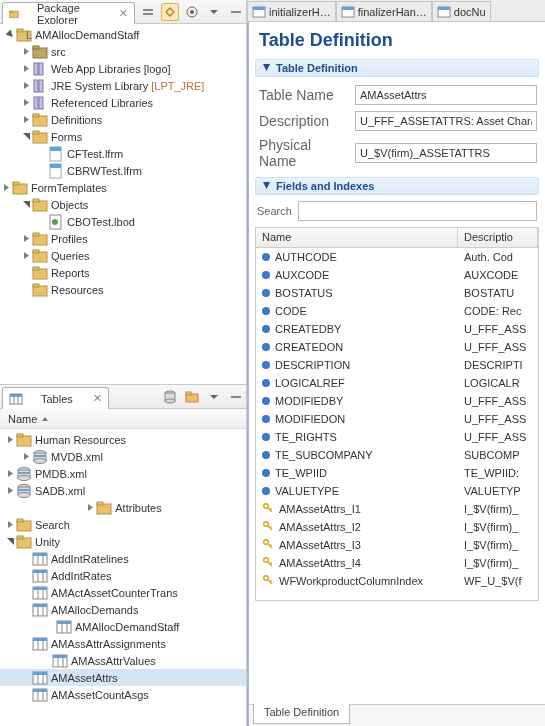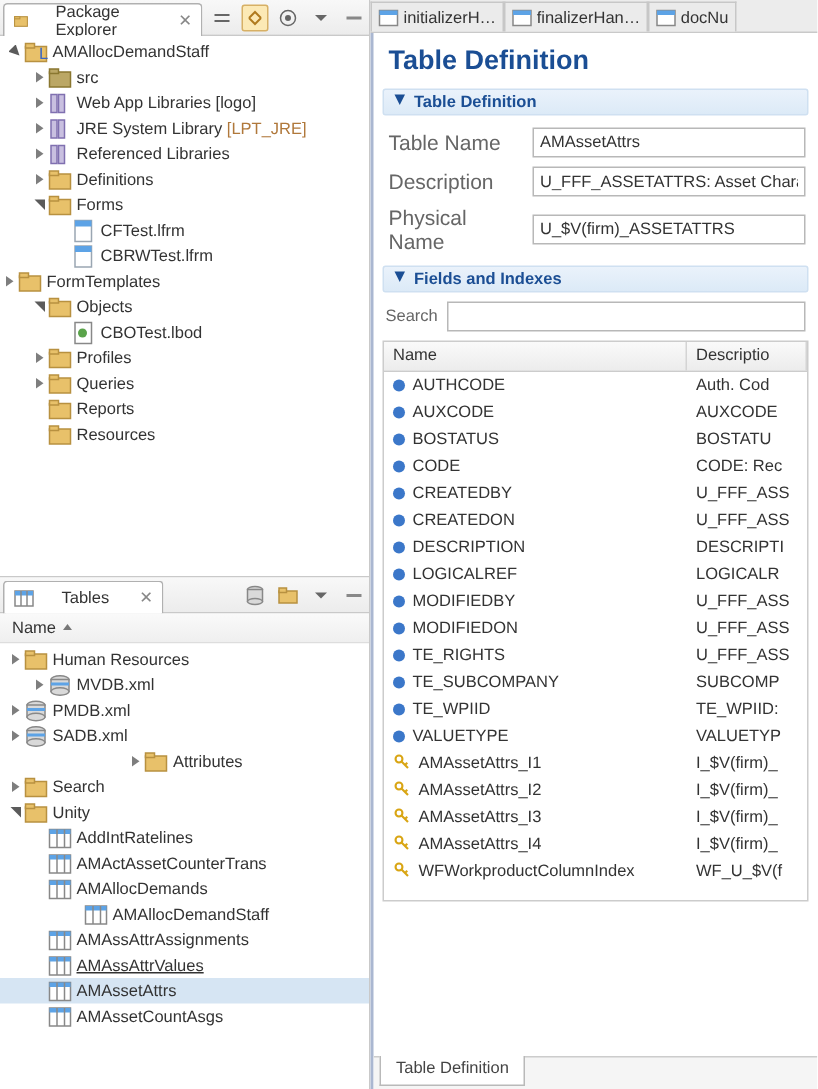--- a/index.html
+++ b/index.html
@@ -496,56 +496,67 @@
         </div>
       <div class="tree-row" style="padding-left:32px;">
           <span class="node-icon">
             <svg viewBox="0 0 16 16">
               <rect x="1" y="2" width="14" height="12" class="table-icon"></rect>
               <rect x="1" y="2" width="14" height="3" class="table-hdr"></rect>
               <line x1="6" y1="2" x2="6" y2="14" stroke="#888"></line>
               <line x1="11" y1="2" x2="11" y2="14" stroke="#888"></line>
             </svg>
           </span>
-          <span class="node-label">AMActAssetCounterTrans</span>
+          <span class="node-label">AddIntRates</span>
         </div>
       <div class="tree-row" style="padding-left:32px;">
           <span class="node-icon">
             <svg viewBox="0 0 16 16">
               <rect x="1" y="2" width="14" height="12" class="table-icon"></rect>
               <rect x="1" y="2" width="14" height="3" class="table-hdr"></rect>
               <line x1="6" y1="2" x2="6" y2="14" stroke="#888"></line>
               <line x1="11" y1="2" x2="11" y2="14" stroke="#888"></line>
             </svg>
           </span>
-          <span class="node-label">AMAllocDemands</span>
-        </div>
-      <div class="tree-row" style="padding-left:32px;margin-left:24px;">
+          <span class="node-label">AMActAssetCounterTrans</span>
+        </div>
+      <div class="tree-row" style="padding-left:32px;">
           <span class="node-icon">
             <svg viewBox="0 0 16 16">
               <rect x="1" y="2" width="14" height="12" class="table-icon"></rect>
               <rect x="1" y="2" width="14" height="3" class="table-hdr"></rect>
               <line x1="6" y1="2" x2="6" y2="14" stroke="#888"></line>
               <line x1="11" y1="2" x2="11" y2="14" stroke="#888"></line>
             </svg>
           </span>
-          <span class="node-label">AMAllocDemandStaff</span>
-        </div>
-      <div class="tree-row" style="padding-left:32px;">
+          <span class="node-label">AMAllocDemands</span>
+        </div>
+      <div class="tree-row" style="padding-left:32px;margin-left:24px;">
           <span class="node-icon">
             <svg viewBox="0 0 16 16">
               <rect x="1" y="2" width="14" height="12" class="table-icon"></rect>
               <rect x="1" y="2" width="14" height="3" class="table-hdr"></rect>
               <line x1="6" y1="2" x2="6" y2="14" stroke="#888"></line>
               <line x1="11" y1="2" x2="11" y2="14" stroke="#888"></line>
             </svg>
           </span>
+          <span class="node-label">AMAllocDemandStaff</span>
+        </div>
+      <div class="tree-row" style="padding-left:32px;">
+          <span class="node-icon">
+            <svg viewBox="0 0 16 16">
+              <rect x="1" y="2" width="14" height="12" class="table-icon"></rect>
+              <rect x="1" y="2" width="14" height="3" class="table-hdr"></rect>
+              <line x1="6" y1="2" x2="6" y2="14" stroke="#888"></line>
+              <line x1="11" y1="2" x2="11" y2="14" stroke="#888"></line>
+            </svg>
+          </span>
           <span class="node-label">AMAssAttrAssignments</span>
         </div>
-      <div class="tree-row" style="padding-left:32px;text-decoration:underline;">
+      <div class="tree-row" style="padding-left:52px;">
           <span class="node-icon">
             <svg viewBox="0 0 16 16">
               <rect x="1" y="2" width="14" height="12" class="table-icon"></rect>
               <rect x="1" y="2" width="14" height="3" class="table-hdr"></rect>
               <line x1="6" y1="2" x2="6" y2="14" stroke="#888"></line>
               <line x1="11" y1="2" x2="11" y2="14" stroke="#888"></line>
             </svg>
           </span>
           <span class="node-label">AMAssAttrValues</span>
         </div>

